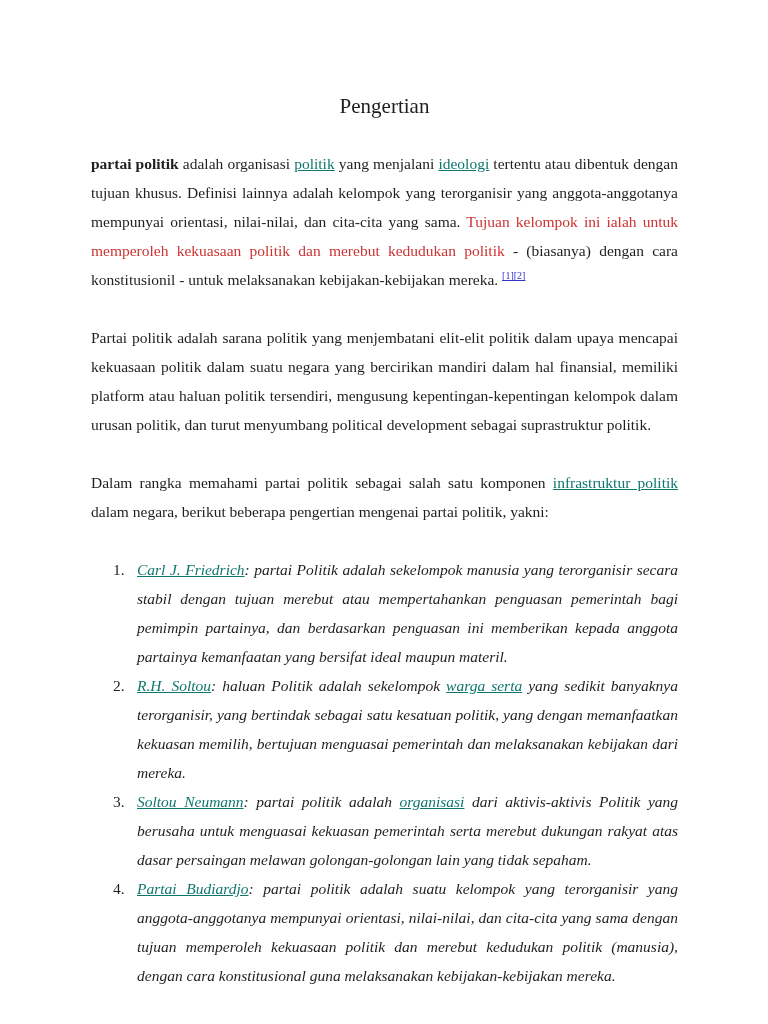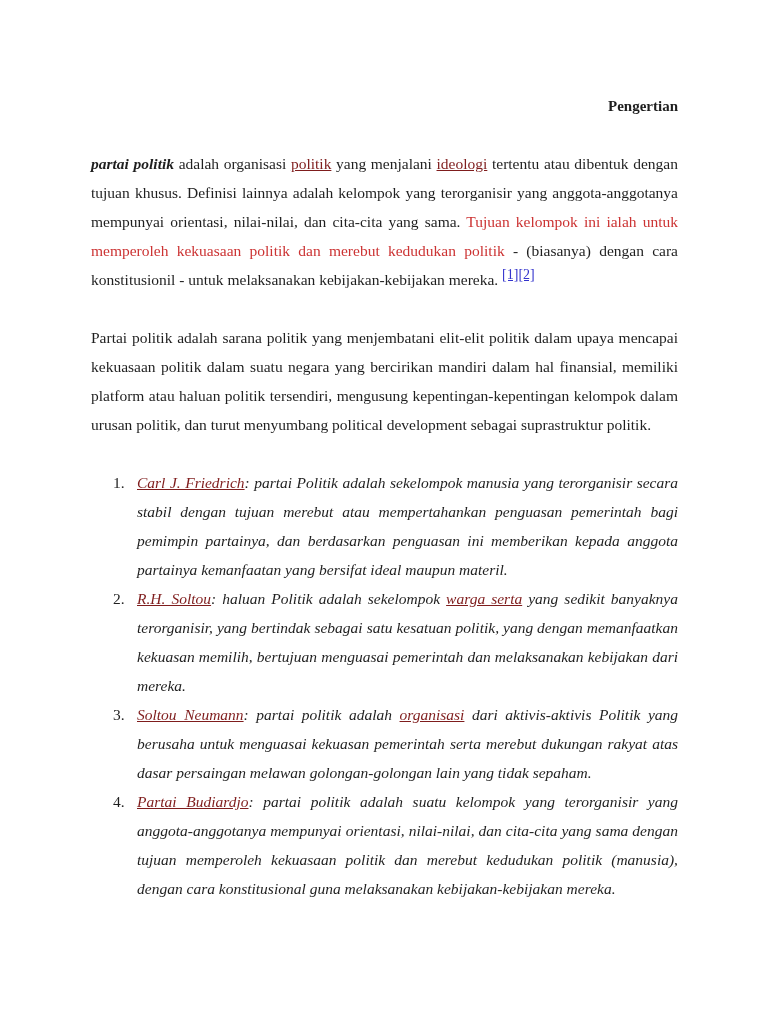--- a/index.html
+++ b/index.html
@@ -18,24 +18,24 @@
     line-height: 29px;
     color: #1f1f1f;
   }
   .content {
     position: absolute;
     left: 91px;
     top: 92px;
     width: 587px;
   }
   .heading {
-    font-size: 15px;
-    font-weight: bold;
+    font-size: 21px;
+    font-weight: normal;
     margin: 0 0 28px 0;
-    text-align: right;
+    text-align: center;
   }
   p.para {
     margin: 0 0 29px 0;
     text-align: justify;
   }
   .doc-list {
     margin: 0;
   }
   .list-item {
     display: flex;
@@ -44,45 +44,46 @@
   .list-num {
     flex: 0 0 24px;
     margin-left: 22px;
     text-align: left;
   }
   .item-text {
     flex: 1;
     text-align: justify;
     font-style: italic;
   }
-  .run-bold { font-weight: bold; font-style: italic; }
+  .run-bold { font-weight: bold; }
   .run-link {
-    color: #7f1d1d;
+    color: #0f766e;
     text-decoration: underline;
     cursor: pointer;
   }
   .run-red { color: #cc3333; }
   .run-suplink {
     color: #3333cc;
     text-decoration: underline;
-    font-size: 14px;
+    font-size: 10px;
     vertical-align: super;
     line-height: 0;
     cursor: pointer;
   }
 </style>
 </head>
 <body>
 
 <div class="page">
   <div class="content">
     <div class="heading">Pengertian</div>
     <div>
         <p class="para"><span class="run-bold">partai politik</span><span> adalah organisasi </span><span class="run-link">politik</span><span> yang menjalani </span><span class="run-link">ideologi</span><span> tertentu atau dibentuk dengan tujuan khusus. Definisi lainnya adalah kelompok yang terorganisir yang anggota-anggotanya mempunyai orientasi, nilai-nilai, dan cita-cita yang sama. </span><span class="run-red">Tujuan kelompok ini ialah untuk memperoleh kekuasaan politik dan merebut kedudukan politik</span><span> - (biasanya) dengan cara konstitusionil - untuk melaksanakan kebijakan-kebijakan mereka. </span><span class="run-suplink">[1][2]</span></p>
         <p class="para"><span>Partai politik adalah sarana politik yang menjembatani elit-elit politik dalam upaya mencapai kekuasaan politik dalam suatu negara yang bercirikan mandiri dalam hal finansial, memiliki platform atau haluan politik tersendiri, mengusung kepentingan-kepentingan kelompok dalam urusan politik, dan turut menyumbang political development sebagai suprastruktur politik.</span></p>
+        <p class="para"><span>Dalam rangka memahami partai politik sebagai salah satu komponen </span><span class="run-link">infrastruktur politik</span><span> dalam negara, berikut beberapa pengertian mengenai partai politik, yakni:</span></p>
       </div>
     <div class="doc-list">
         <div class="list-item">
           <span class="list-num">1.</span>
           <div class="item-text"><span class="run-link">Carl J. Friedrich</span><span>: partai Politik adalah sekelompok manusia yang terorganisir secara stabil dengan tujuan merebut atau mempertahankan penguasan pemerintah bagi pemimpin partainya, dan berdasarkan penguasan ini memberikan kepada anggota partainya kemanfaatan yang bersifat ideal maupun materil.</span></div>
         </div>
         <div class="list-item">
           <span class="list-num">2.</span>
           <div class="item-text"><span class="run-link">R.H. Soltou</span><span>: haluan Politik adalah sekelompok </span><span class="run-link">warga serta</span><span> yang sedikit banyaknya terorganisir, yang bertindak sebagai satu kesatuan politik, yang dengan memanfaatkan kekuasan memilih, bertujuan menguasai pemerintah dan melaksanakan kebijakan dari mereka.</span></div>
         </div>

